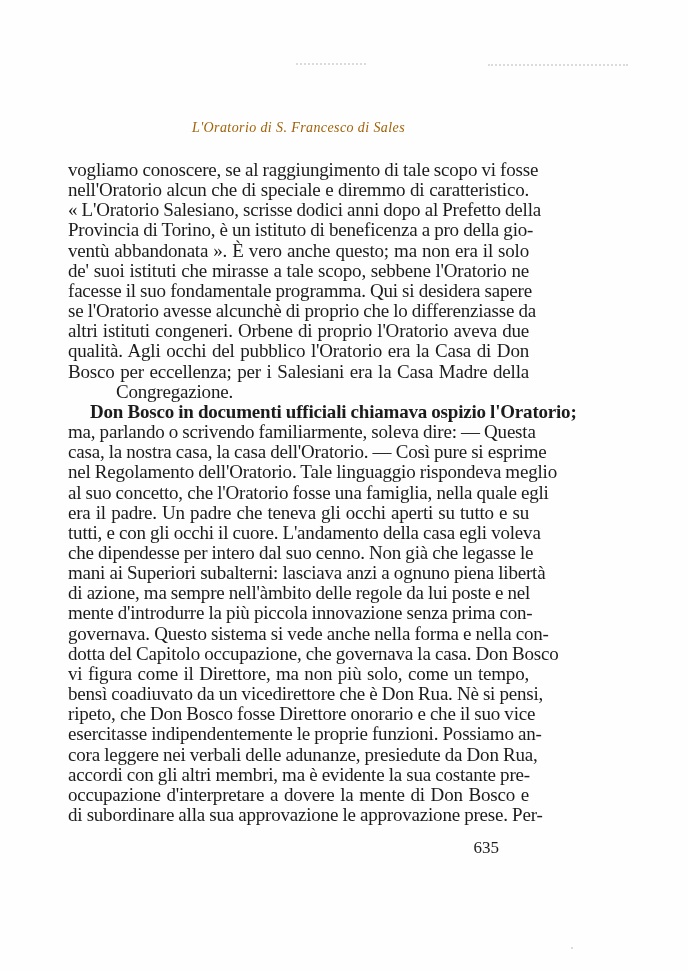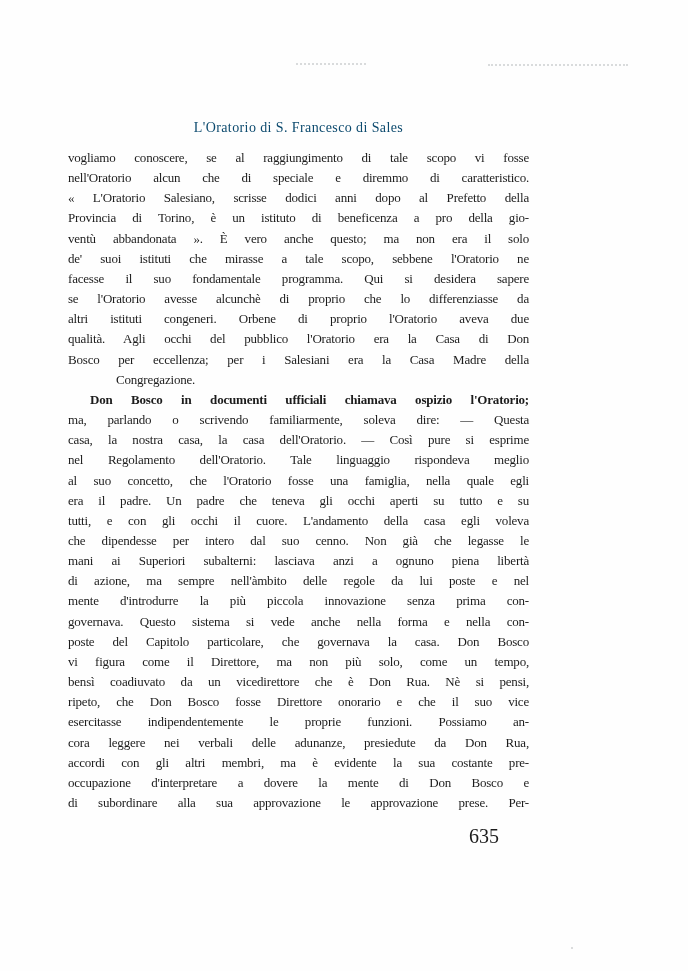--- a/index.html
+++ b/index.html
@@ -30,52 +30,53 @@
     background: #cfd1d2;
     border-radius: 50%;
   }
   .textblock {
     position: absolute;
     left: 68px;
     top: 119px;
     width: 461px;
   }
   .running-header {
+    font-style: italic;
     font-size: 14px;
     line-height: 18px;
     letter-spacing: 0.4px;
     text-align: center;
-    margin: 0 0 11px 0;
-    color: #0c4a6e;
+    margin: 0 0 23px 0;
+    color: #a16207;
   }
   .bodytext { width: 461px; }
   .line {
     margin: 0;
-    font-size: 13px;
+    font-size: 19px;
     line-height: 20.15px;
     letter-spacing: -0.2px;
     word-spacing: -0.3px;
     white-space: nowrap;
     text-align: justify;
     text-align-last: justify;
     color: #1c1c1c;
   }
   .line.end {
     text-align-last: left;
     margin-left: 48px;
   }
   .line.indent {
     text-indent: 22px;
     font-weight: bold;
   }
   .pagenum {
     margin-top: 12px;
     padding-right: 30px;
     text-align: right;
-    font-size: 20px;
+    font-size: 17px;
     line-height: 22px;
     color: #1c1c1c;
   }
 </style>
 </head>
 <body>
 
 <div class="page">
 
   <div class="scan-dots dots-a"></div>
@@ -105,21 +106,21 @@
       <p class="line">casa, la nostra casa, la casa dell'Oratorio. — Così pure si esprime</p>
       <p class="line">nel Regolamento dell'Oratorio. Tale linguaggio rispondeva meglio</p>
       <p class="line">al suo concetto, che l'Oratorio fosse una famiglia, nella quale egli</p>
       <p class="line">era il padre. Un padre che teneva gli occhi aperti su tutto e su</p>
       <p class="line">tutti, e con gli occhi il cuore. L'andamento della casa egli voleva</p>
       <p class="line">che dipendesse per intero dal suo cenno. Non già che legasse le</p>
       <p class="line">mani ai Superiori subalterni: lasciava anzi a ognuno piena libertà</p>
       <p class="line">di azione, ma sempre nell'àmbito delle regole da lui poste e nel</p>
       <p class="line">mente d'introdurre la più piccola innovazione senza prima con-</p>
       <p class="line">governava. Questo sistema si vede anche nella forma e nella con-</p>
-      <p class="line">poste del Capitolo particolare, che governava la casa. Don Bosco</p>
+      <p class="line">dotta del Capitolo occupazione, che governava la casa. Don Bosco</p>
       <p class="line">vi figura come il Direttore, ma non più solo, come un tempo,</p>
       <p class="line">bensì coadiuvato da un vicedirettore che è Don Rua. Nè si pensi,</p>
       <p class="line">ripeto, che Don Bosco fosse Direttore onorario e che il suo vice</p>
       <p class="line">esercitasse indipendentemente le proprie funzioni. Possiamo an-</p>
       <p class="line">cora leggere nei verbali delle adunanze, presiedute da Don Rua,</p>
       <p class="line">accordi con gli altri membri, ma è evidente la sua costante pre-</p>
       <p class="line">occupazione d'interpretare a dovere la mente di Don Bosco e</p>
       <p class="line">di subordinare alla sua approvazione le approvazione prese. Per-</p>
     </div>
 

